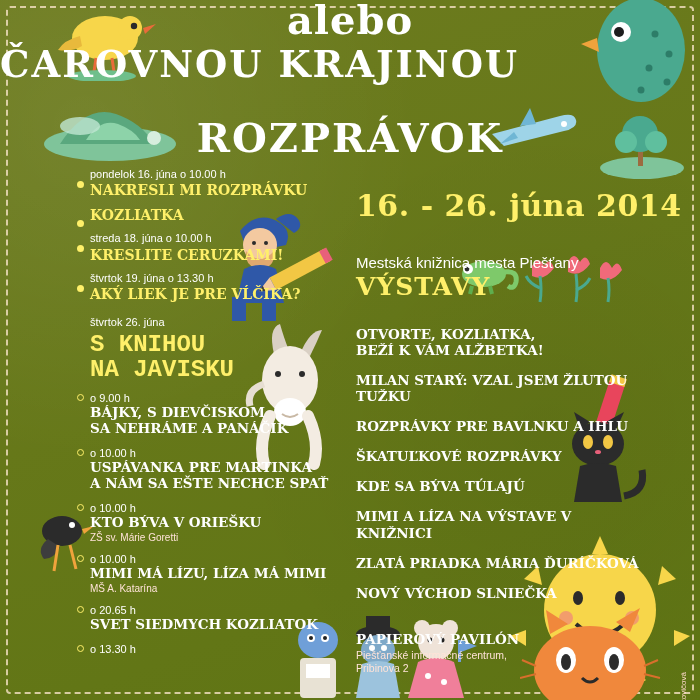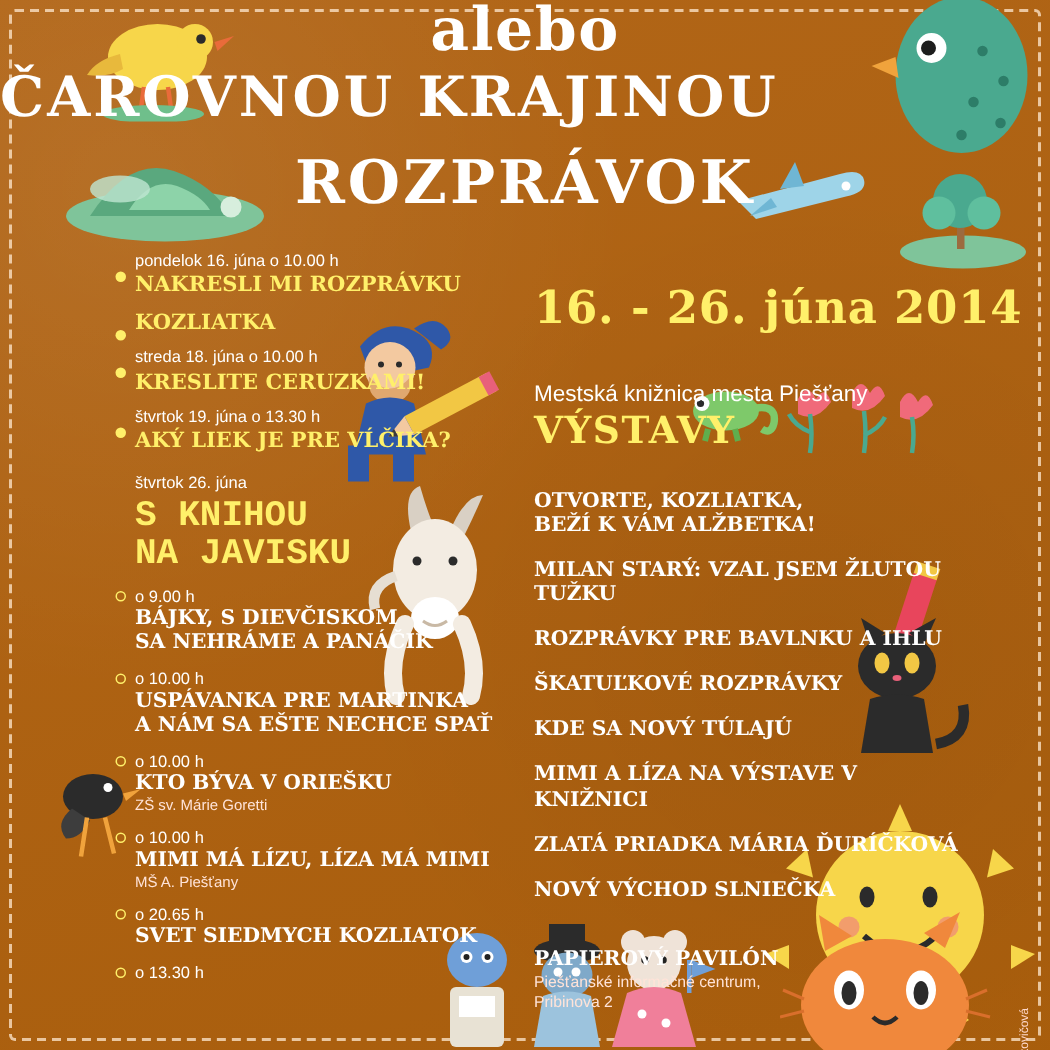--- a/index.html
+++ b/index.html
@@ -5,21 +5,21 @@
   * { box-sizing: border-box; }
   html, body {
     margin: 0; padding: 0;
     width: 700px; height: 700px;
     overflow: hidden;
     font-family: "Liberation Sans", sans-serif;
   }
   #poster {
     position: relative;
     width: 700px; height: 700px;
-    background: #a16207;
+    background: #4d7c0f;
     overflow: hidden;
   }
   
   #poster::before {
     content: "";
     position: absolute; inset: 0;
     background:
       radial-gradient(circle at 12% 18%, rgba(255,255,255,0.07), rgba(255,255,255,0) 40%),
       radial-gradient(circle at 78% 62%, rgba(0,0,0,0.05), rgba(0,0,0,0) 45%),
       linear-gradient(160deg, rgba(255,120,100,0.18), rgba(220,60,50,0.12));
@@ -51,21 +51,21 @@
     left: 0; right: 12px; top: 42px;
     text-align: left;
     font-family: "DejaVu Serif", serif;
     font-weight: bold;
     font-size: 37px;
     color: #ffffff;
     letter-spacing: 2px;
   }
   .title-l2 {
     position: absolute;
-    left: 0; right: 0; top: 98px;
+    left: 0; right: 0; top: 114px;
     text-align: center;
     font-family: "DejaVu Serif", serif;
     font-weight: bold;
     font-size: 40px;
     color: #ffffff;
     letter-spacing: 2px;
   }
 
   
   .date-big {
@@ -442,21 +442,21 @@
       <span class="ring"></span>
       <p class="time-label">o 10.00 h</p>
       <p class="time-title">KTO BÝVA V ORIEŠKU</p>
       <p class="time-sub">ZŠ sv. Márie Goretti</p>
     </div>
 
     <div class="time-item">
       <span class="ring"></span>
       <p class="time-label">o 10.00 h</p>
       <p class="time-title">MIMI MÁ LÍZU, LÍZA MÁ MIMI</p>
-      <p class="time-sub">MŠ A. Piešťany</p>
+      <p class="time-sub">MŠ A. Katarína</p>
     </div>
 
     <div class="time-item">
       <span class="ring"></span>
       <p class="time-label">o 20.65 h</p>
       <p class="time-title">SVET SIEDMYCH KOZLIATOK</p>
     </div>
 
     <div class="time-item">
       <span class="ring"></span>
@@ -466,21 +466,21 @@
 
   </div>
 
   <div class="vystavy-h">VÝSTAVY</div>
   <div class="right-col">
     <p class="ex-item">OTVORTE, KOZLIATKA,
 BEŽÍ K VÁM ALŽBETKA!</p>
     <p class="ex-item">MILAN STARÝ: VZAL JSEM ŽLUTOU TUŽKU</p>
     <p class="ex-item">ROZPRÁVKY PRE BAVLNKU A IHLU</p>
     <p class="ex-item">ŠKATUĽKOVÉ ROZPRÁVKY</p>
-    <p class="ex-item">KDE SA NOVÝ TÚLAJÚ</p>
+    <p class="ex-item">KDE SA BÝVA TÚLAJÚ</p>
     <p class="ex-item">MIMI A LÍZA NA VÝSTAVE V KNIŽNICI</p>
     <p class="ex-item">ZLATÁ PRIADKA MÁRIA ĎURÍČKOVÁ</p>
     <p class="ex-item">NOVÝ VÝCHOD SLNIEČKA</p>
     <p class="ex-item">
       <span>PAPIEROVÝ PAVILÓN</span>
       <span class="ex-sub">Piešťanské informačné centrum,
 Pribinova 2</span>
     </p>
   </div>
 

